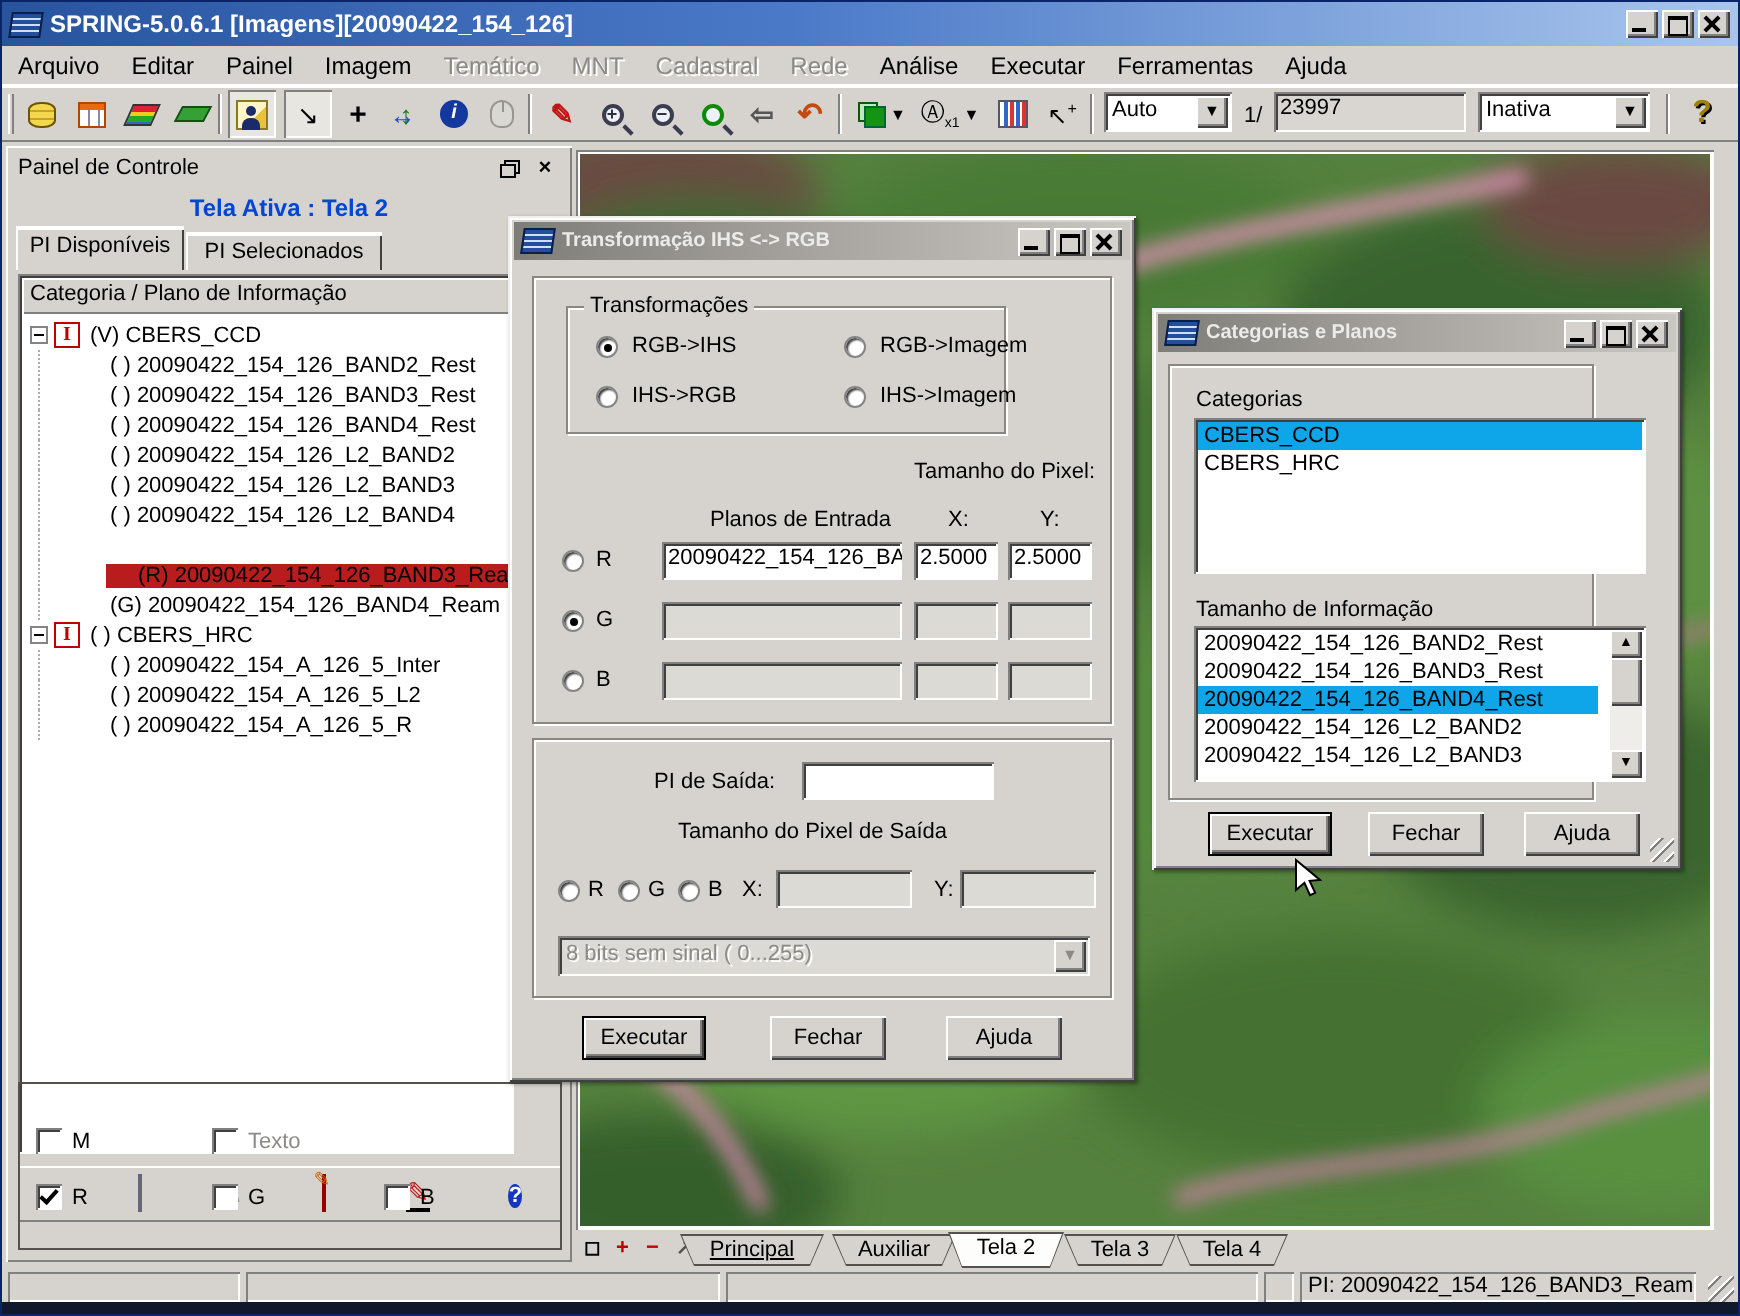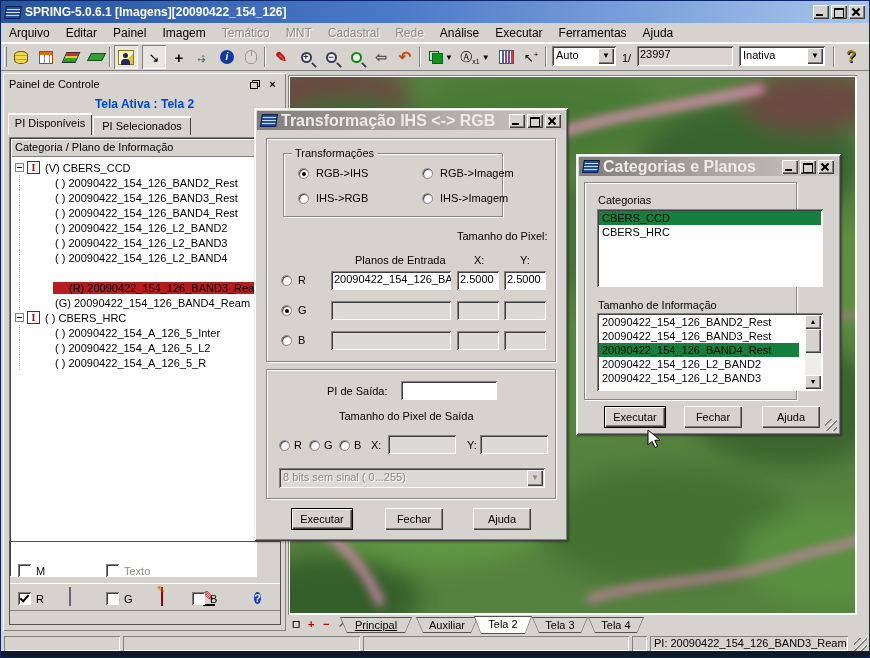--- a/index.html
+++ b/index.html
@@ -117,32 +117,32 @@
   .cblabel.disabled { color:#8d8a85; text-shadow:1px 1px 0 #fff; }
 
   
   #canvas { position:absolute; left:287px; top:74px; width:569px; height:540px; background:#fff; padding:2px;
             box-shadow: inset 1px 1px 0 #808080, inset -1px -1px 0 #fff; }
   #canvas svg { display:block; }
 
   
   .dialog { position:absolute; background:#d6d3ce;
             box-shadow: inset 1px 1px 0 #f0efed, inset -1px -1px 0 #404040, inset 2px 2px 0 #fff, inset -2px -2px 0 #808080, 1px 1px 2px rgba(0,0,0,.4); }
-  .dialog .titlebar { left:3px; top:3px; right:3px; height:19px; font-size:16px; }
+  .dialog .titlebar { left:3px; top:3px; right:3px; height:19px; font-size:10px; }
   .radio { position:absolute; width:11px; height:11px; border-radius:50%; background:#fff;
            border:1px solid #848484; box-shadow: inset 1px 1px 1px #404040; }
   .radio.sel::after { content:''; position:absolute; left:3px; top:3px; width:4px; height:4px; border-radius:50%; background:#000; }
   .dlabel { position:absolute; font-size:11px; white-space:nowrap; }
   .dlabel.disabled { color:#8d8a85; text-shadow:1px 1px 0 #fff; }
 
   
   .listbox { position:absolute; background:#fff; font-size:11px;
              box-shadow: inset 1px 1px 0 #808080, inset -1px -1px 0 #fff, inset 2px 2px 0 #404040; padding:2px; }
   .litem { height:14px; line-height:14px; padding:0 3px; white-space:nowrap; overflow:hidden; }
-  .litem.sel { background:#15803d; }
+  .litem.sel { background:#0ea5e9; }
   .vscroll { position:absolute; right:2px; top:2px; bottom:2px; width:16px; background:#efedea; }
   .sbtn { position:absolute; left:0; width:16px; height:14px; background:#d6d3ce; font-size:7px; text-align:center; line-height:14px;
           box-shadow: inset 1px 1px 0 #fff, inset -1px -1px 0 #404040, inset -2px -2px 0 #808080; }
   .sthumb { position:absolute; left:0; width:16px; background:#d6d3ce;
             box-shadow: inset 1px 1px 0 #fff, inset -1px -1px 0 #404040, inset -2px -2px 0 #808080; }
 
   
   #tabrow { position:absolute; left:287px; top:615px; right:2px; height:18px; }
   .mini-ic { position:absolute; top:2px; font-size:11px; font-weight:bold; }
   .stab { position:absolute; top:1px; height:16px; }

